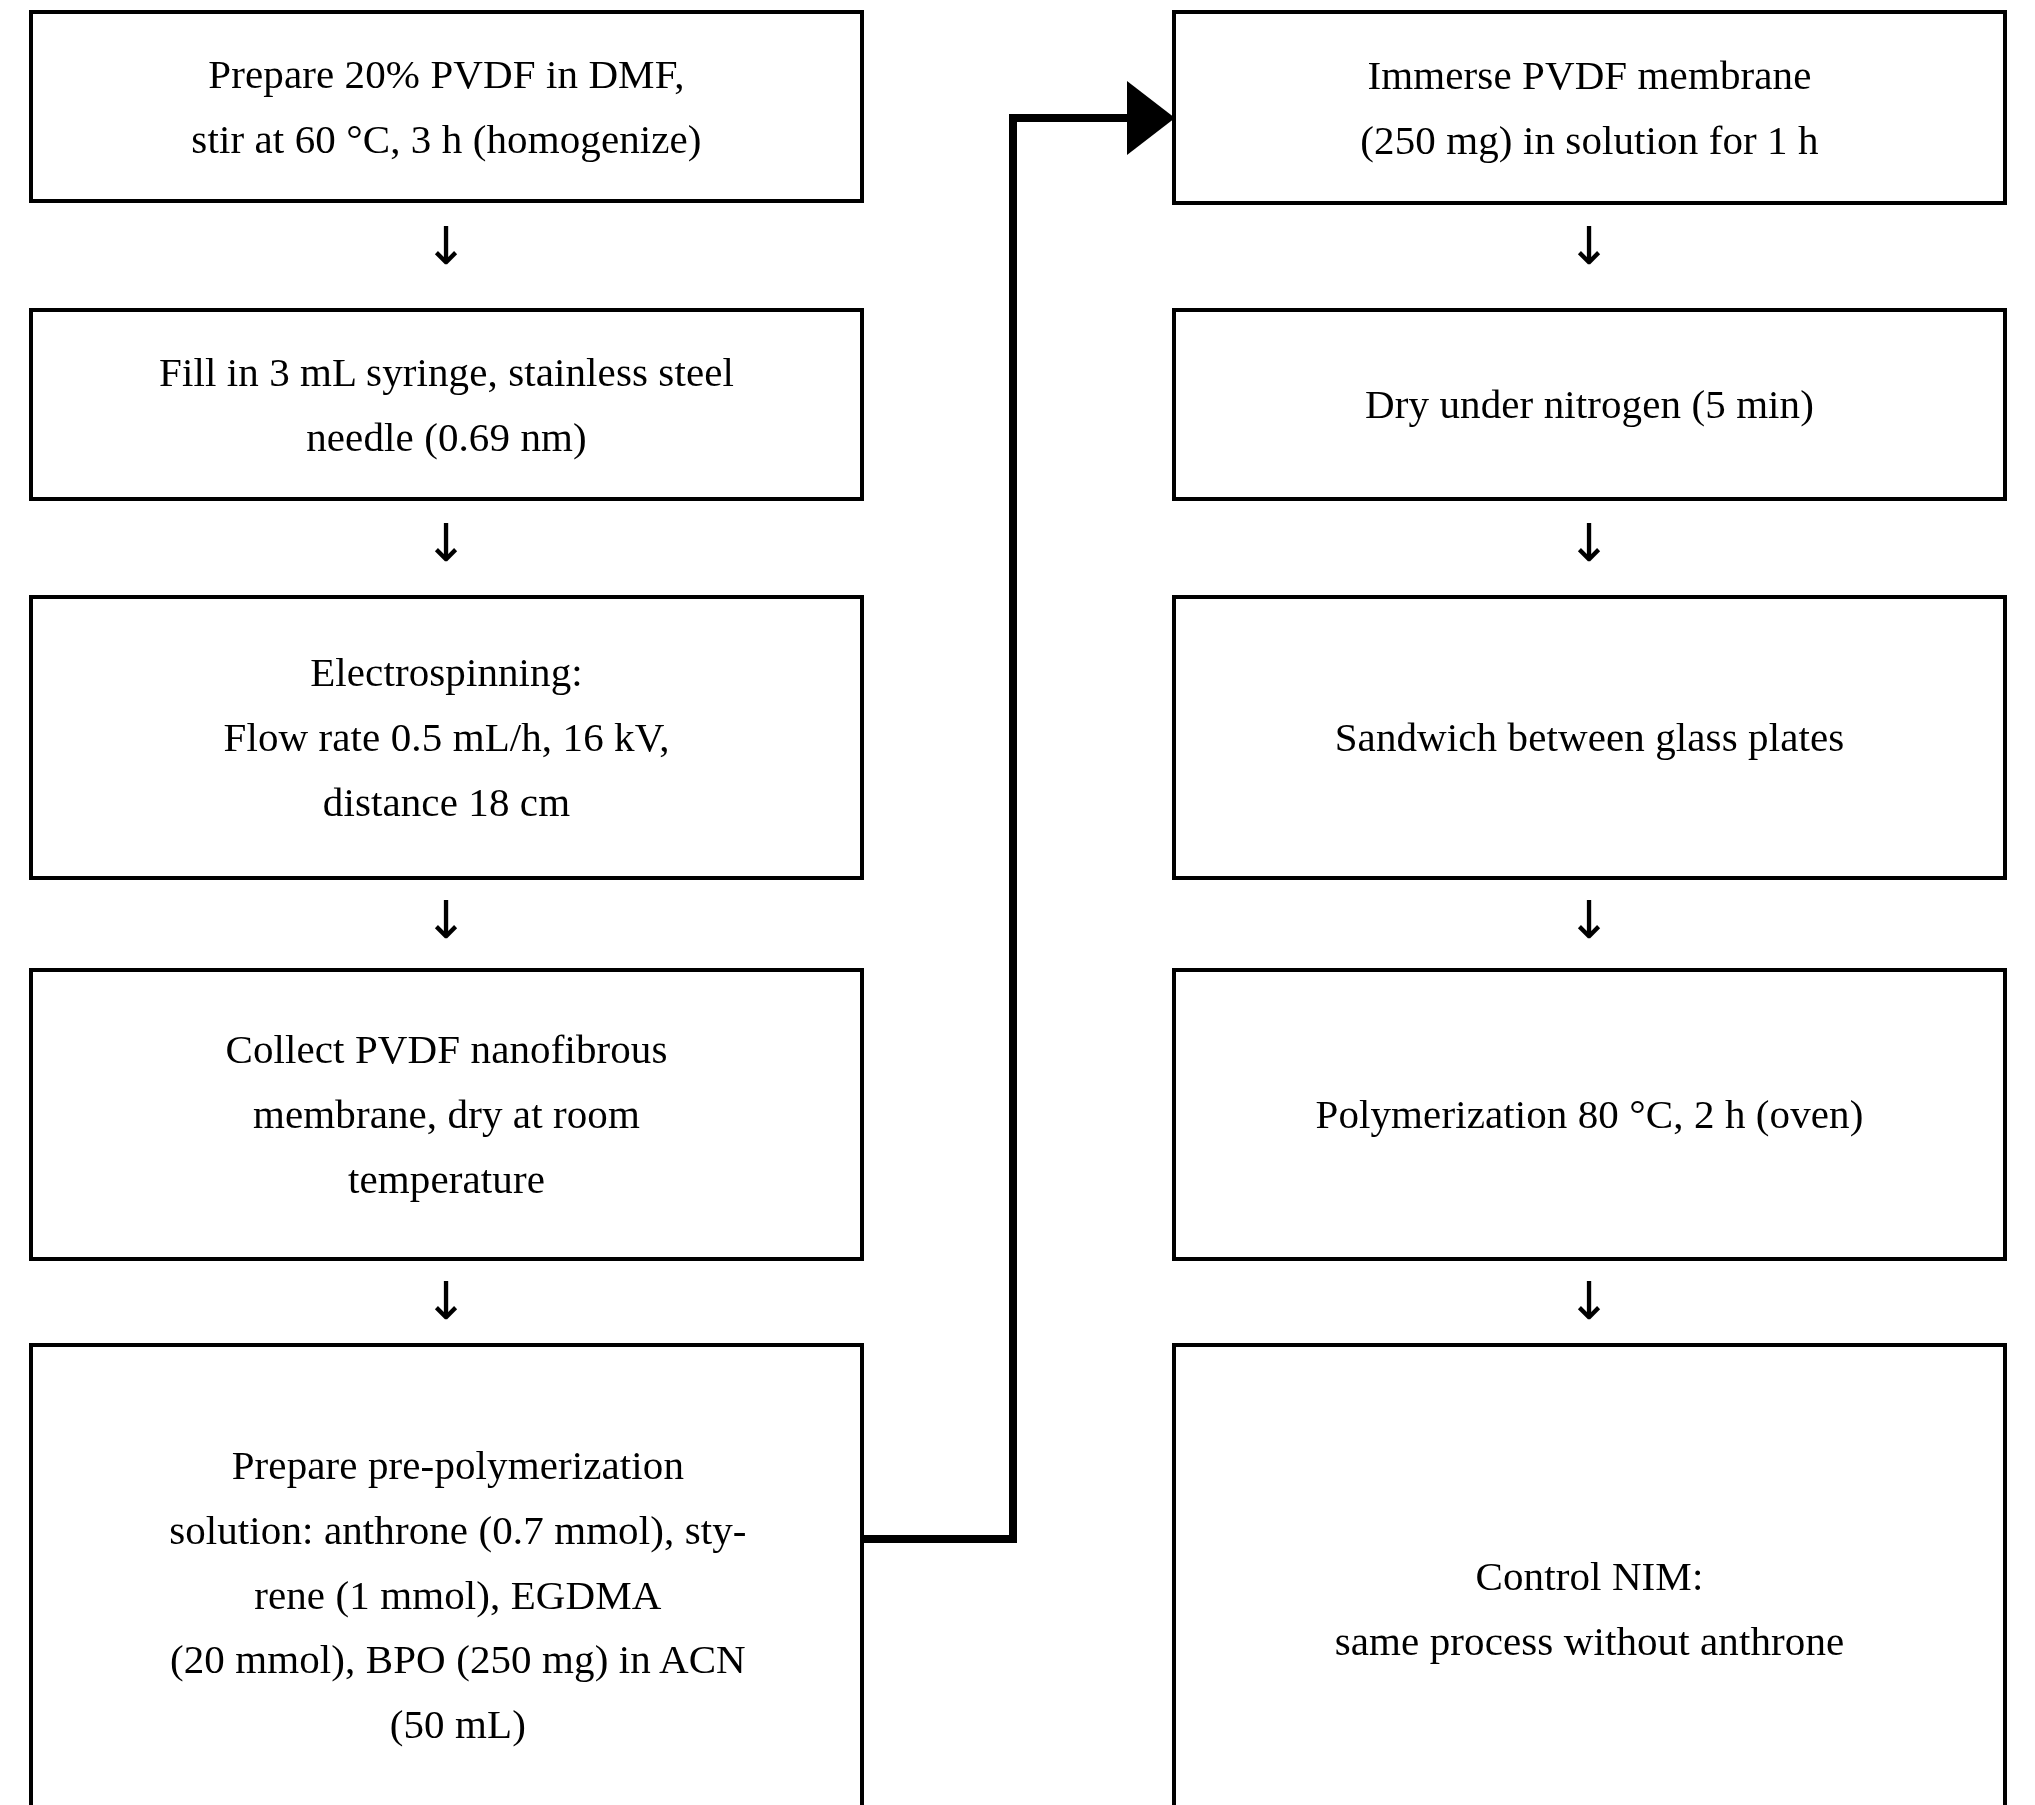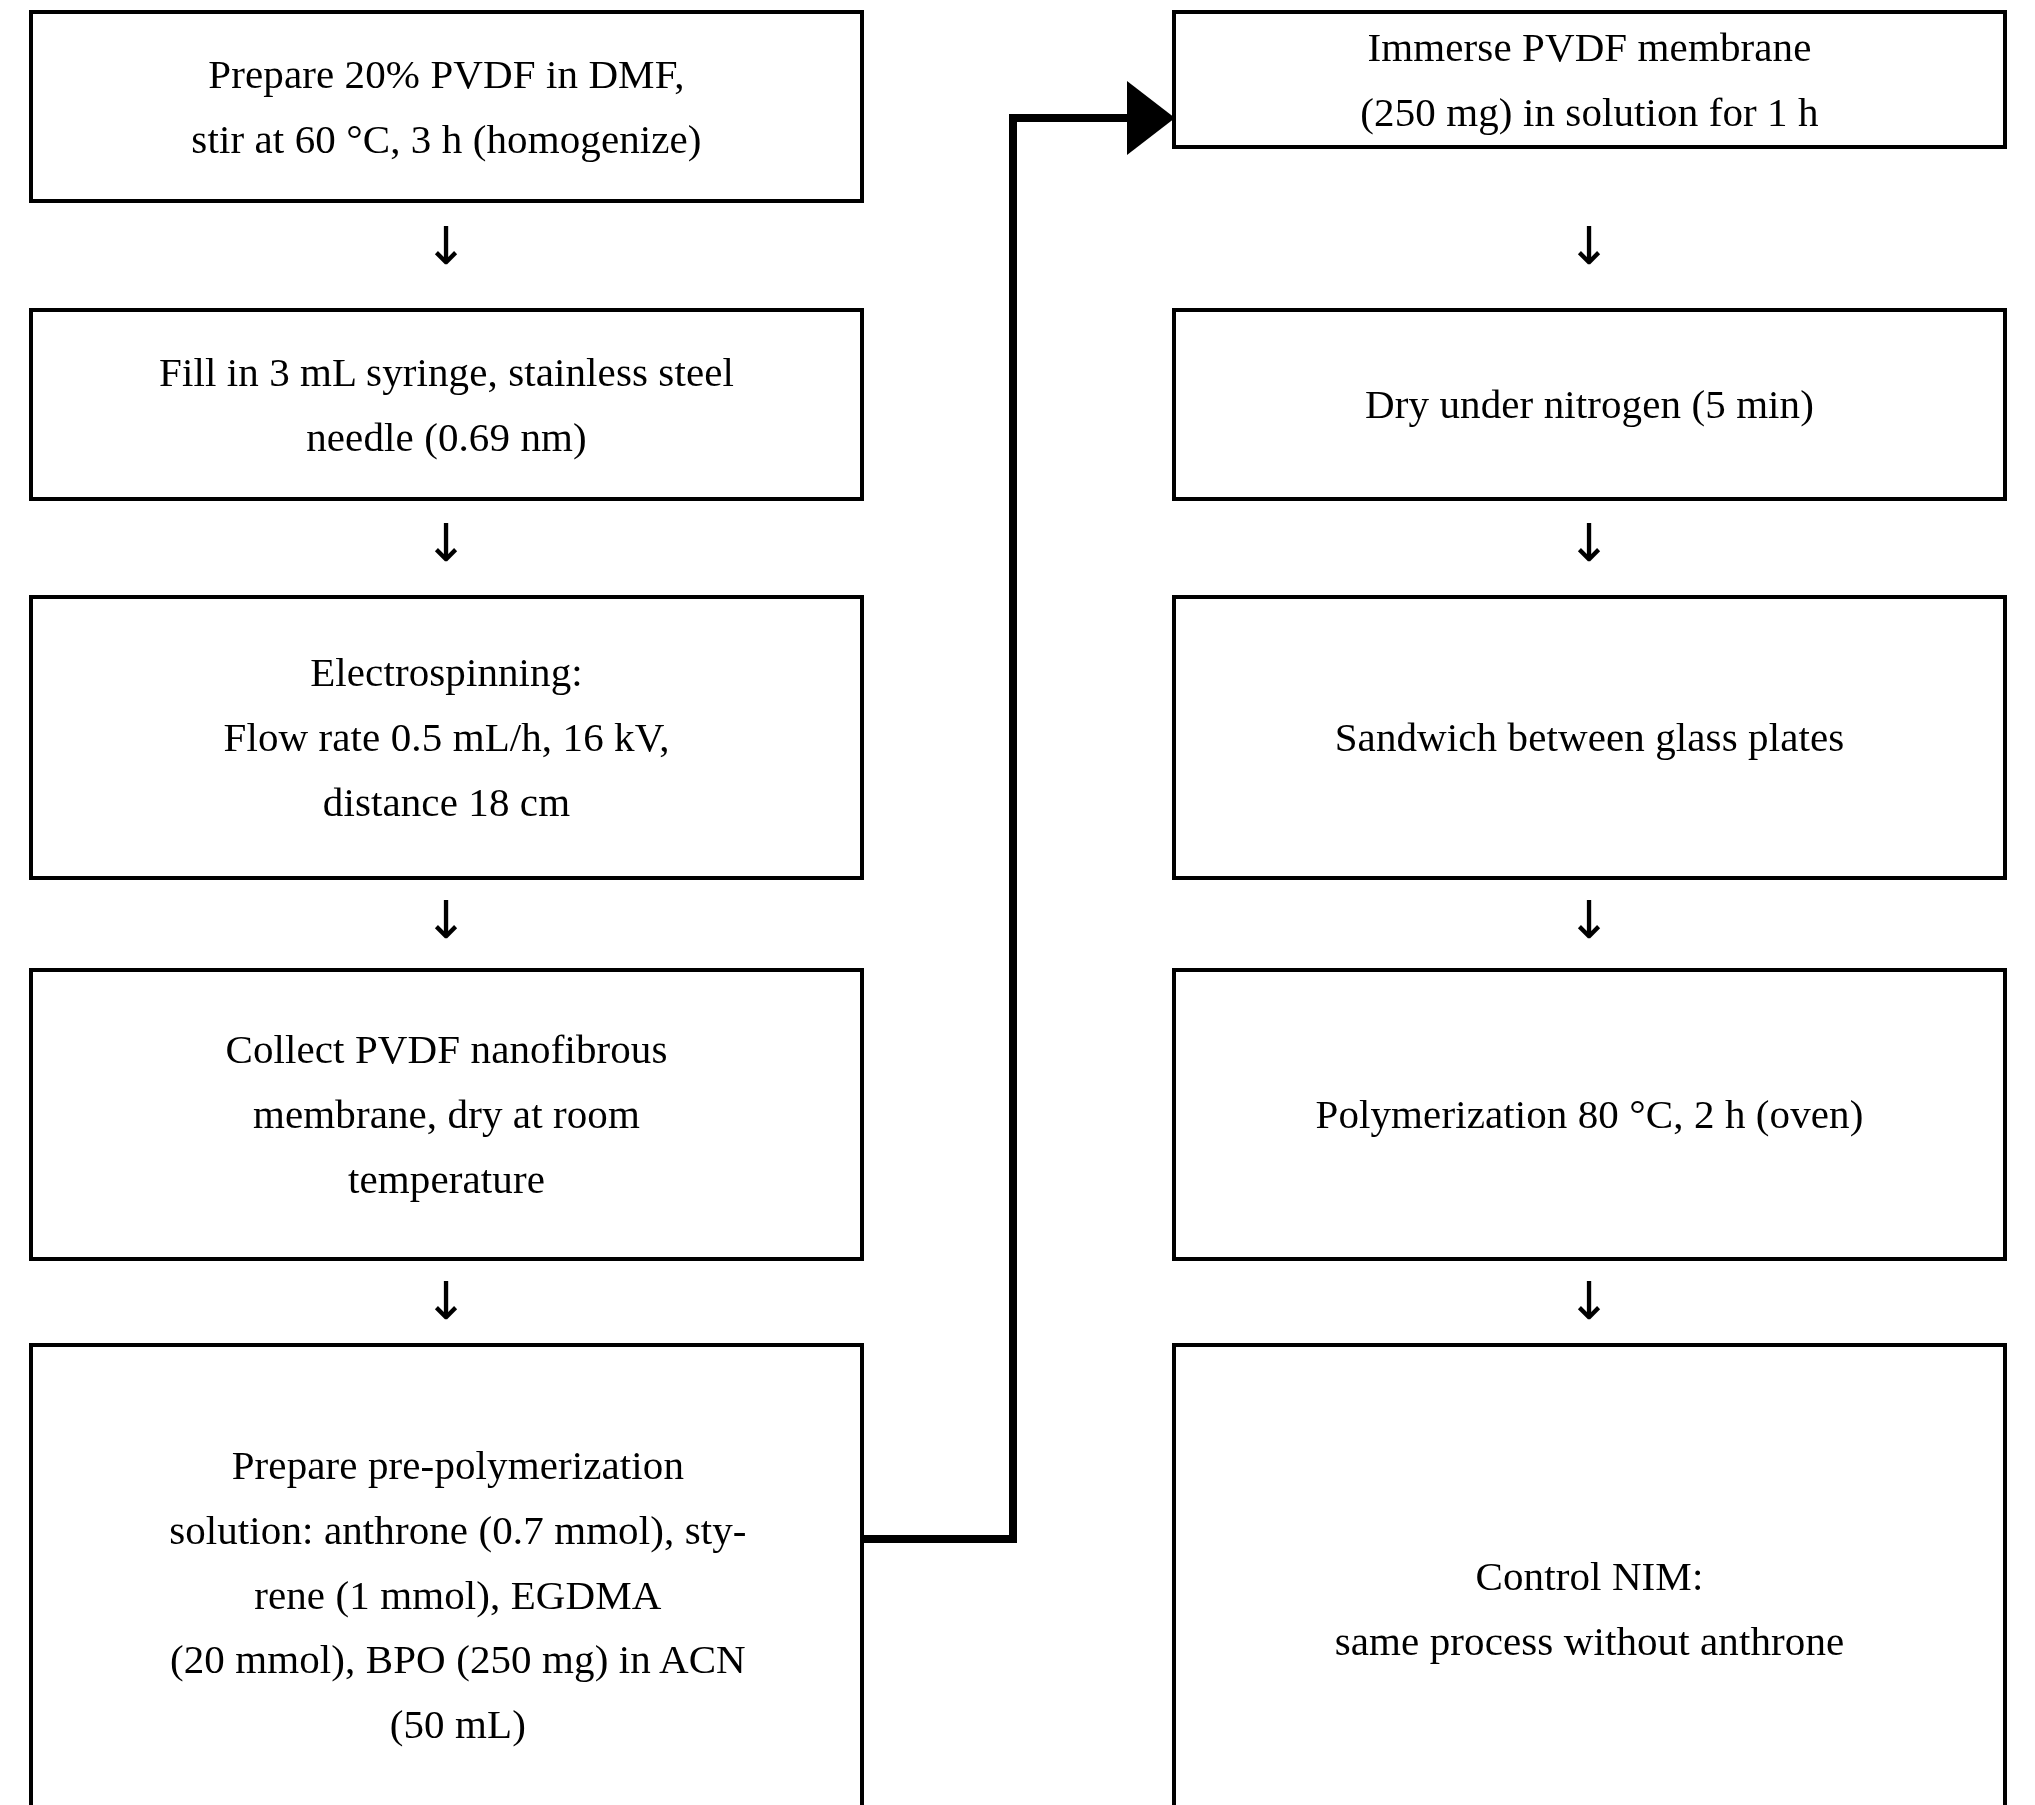--- a/index.html
+++ b/index.html
@@ -47,21 +47,21 @@
   .left  { left: 29px;   width: 835px; }
   
   .right { left: 1172px; width: 835px; }
 
   .n-l1 { top:   10px; height: 193px; }
   .n-l2 { top:  308px; height: 193px; }
   .n-l3 { top:  595px; height: 285px; }
   .n-l4 { top: 968px; height: 293px; }
   .n-l5 { top: 1343px; height: 504px; padding-left: 32px; }
 
-  .n-r1 { top:   10px; height: 139px; }
+  .n-r1 { top:   10px; height: 195px; }
   .n-r2 { top:  308px; height: 193px; }
   .n-r3 { top:  595px; height: 285px; align-items: flex-end; }
   .n-r4 { top: 968px; height: 293px; align-items: center; }
   .n-r5 { top: 1343px; height: 532px; }
 
   
   .vconn {
     position: absolute;
     width: 80px;
     text-align: center;

